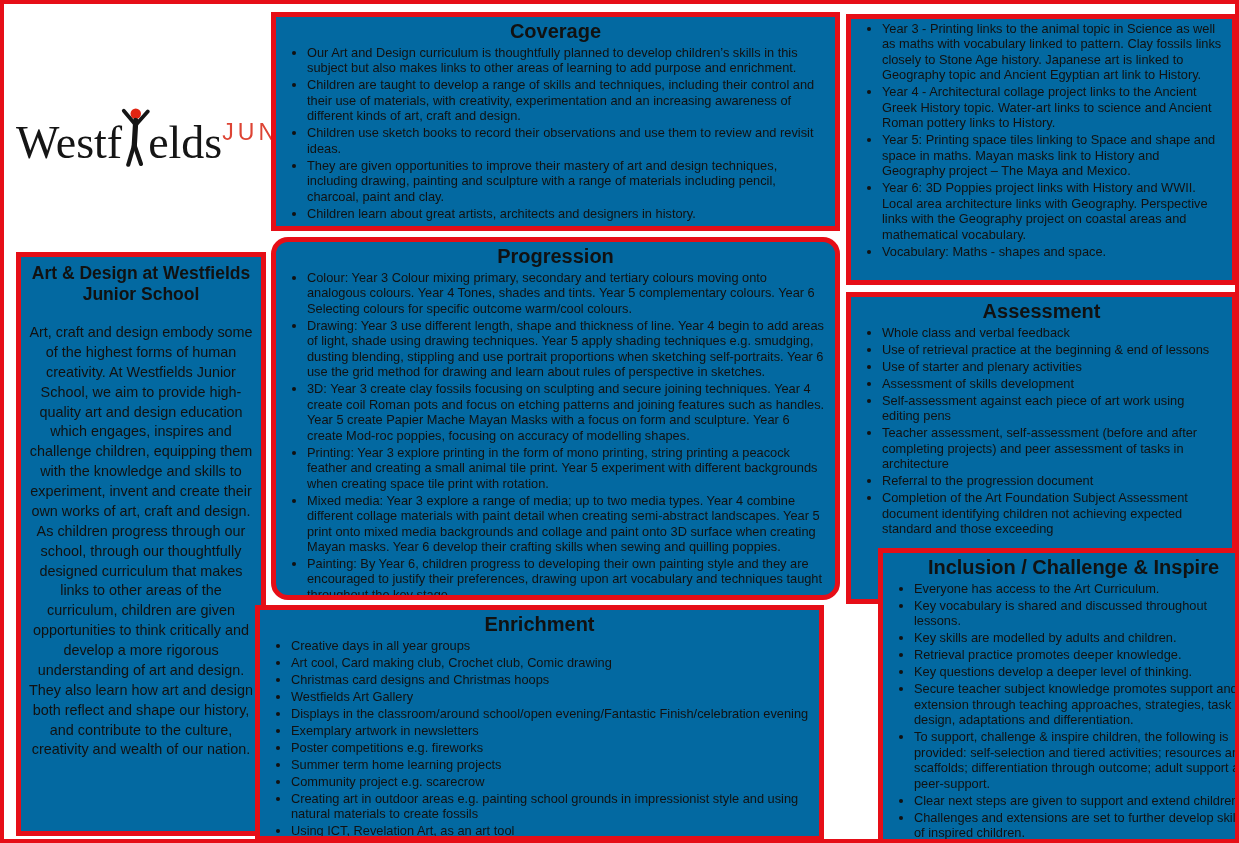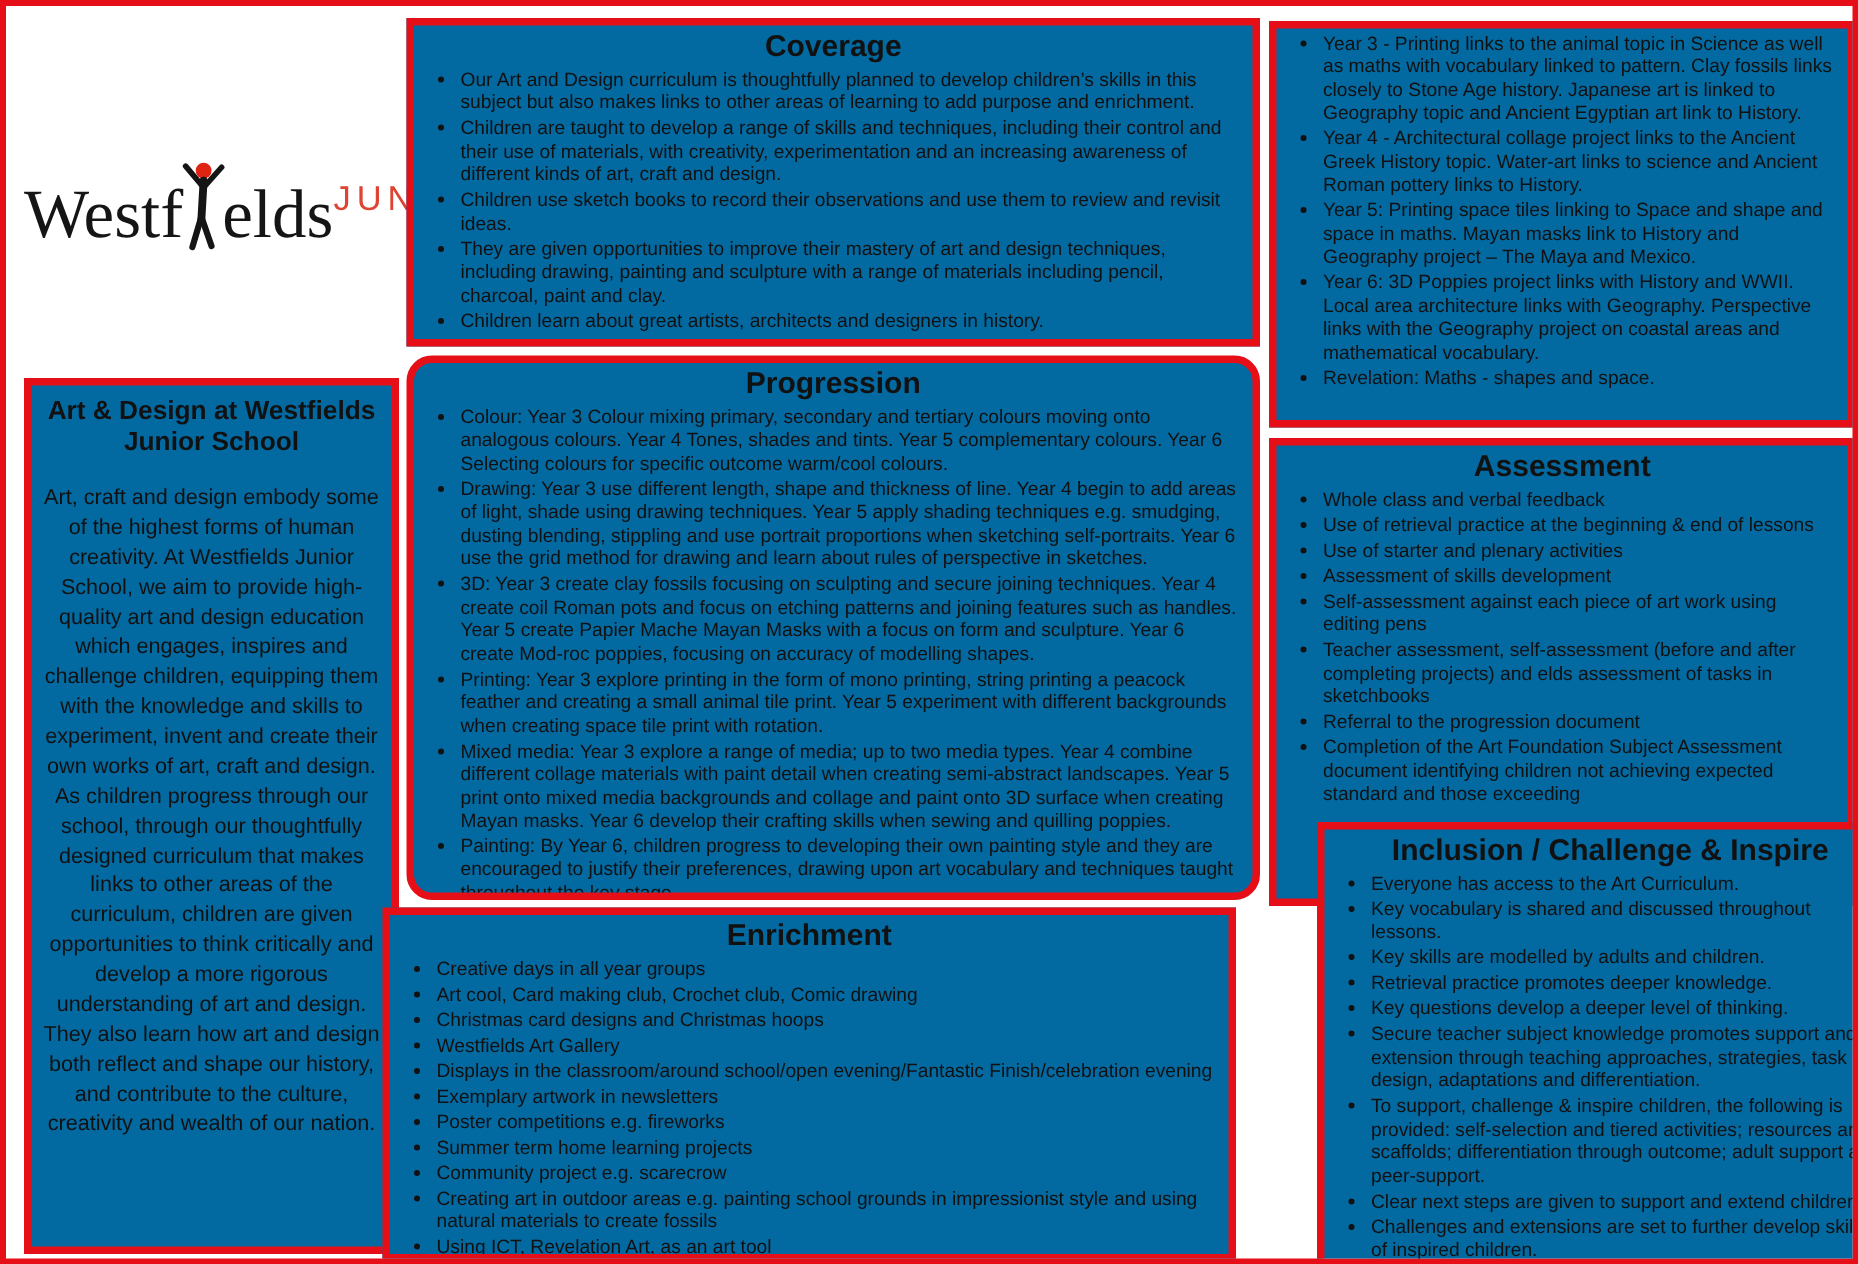--- a/index.html
+++ b/index.html
@@ -190,33 +190,33 @@
         <li>Using ICT, Revelation Art, as an art tool</li>
       </ul>
   </section>
 
   <section class="box" id="box-cross">
     <ul>
         <li>Year 3 - Printing links to the animal topic in Science as well as maths with vocabulary linked to pattern. Clay fossils links closely to Stone Age history. Japanese art is linked to Geography topic and Ancient Egyptian art link to History.</li>
         <li>Year 4 - Architectural collage project links to the Ancient Greek History topic. Water-art links to science and Ancient Roman pottery links to History.</li>
         <li>Year 5: Printing space tiles linking to Space and shape and space in maths. Mayan masks link to History and Geography project – The Maya and Mexico.</li>
         <li>Year 6: 3D Poppies project links with History and WWII. Local area architecture links with Geography. Perspective links with the Geography project on coastal areas and mathematical vocabulary.</li>
-        <li>Revelation: Maths - shapes and space.</li>
+        <li>Vocabulary: Maths - shapes and space.</li>
       </ul>
   </section>
 
   <section class="box" id="box-assessment">
     <h2>Assessment</h2>
     <ul>
         <li>Whole class and verbal feedback</li>
         <li>Use of retrieval practice at the beginning &amp; end of lessons</li>
         <li>Use of starter and plenary activities</li>
         <li>Assessment of skills development</li>
         <li>Self-assessment against each piece of art work using editing pens</li>
-        <li>Teacher assessment, self-assessment (before and after completing projects) and elds assessment of tasks in sketchbooks</li>
+        <li>Teacher assessment, self-assessment (before and after completing projects) and peer assessment of tasks in architecture</li>
         <li>Referral to the progression document</li>
         <li>Completion of the Art Foundation Subject Assessment document identifying children not achieving expected standard and those exceeding</li>
       </ul>
   </section>
 
   <section class="box" id="box-inclusion">
     <h2>Inclusion / Challenge &amp; Inspire</h2>
     <ul>
         <li>Everyone has access to the Art Curriculum.</li>
         <li>Key vocabulary is shared and discussed throughout lessons.</li>

